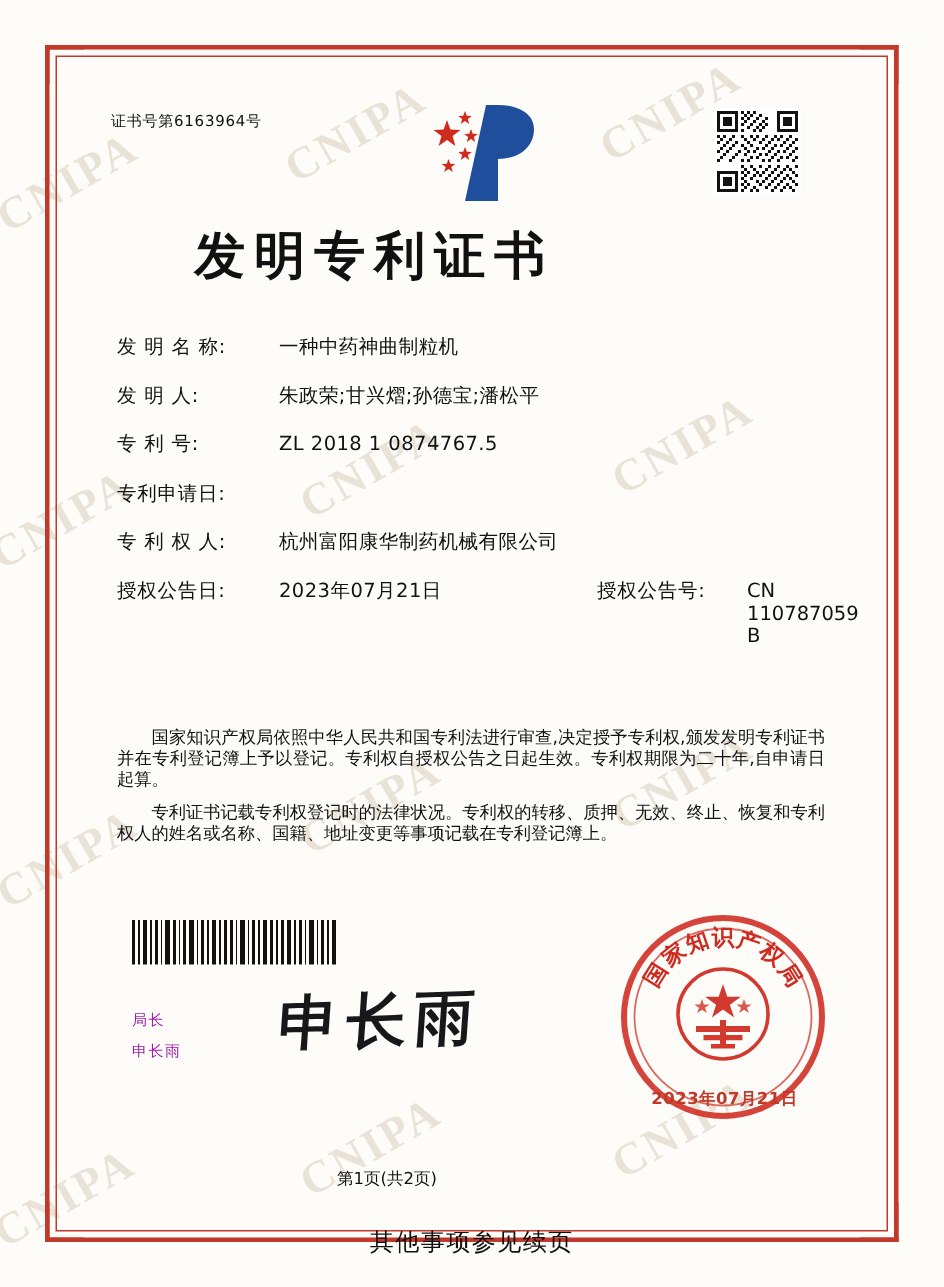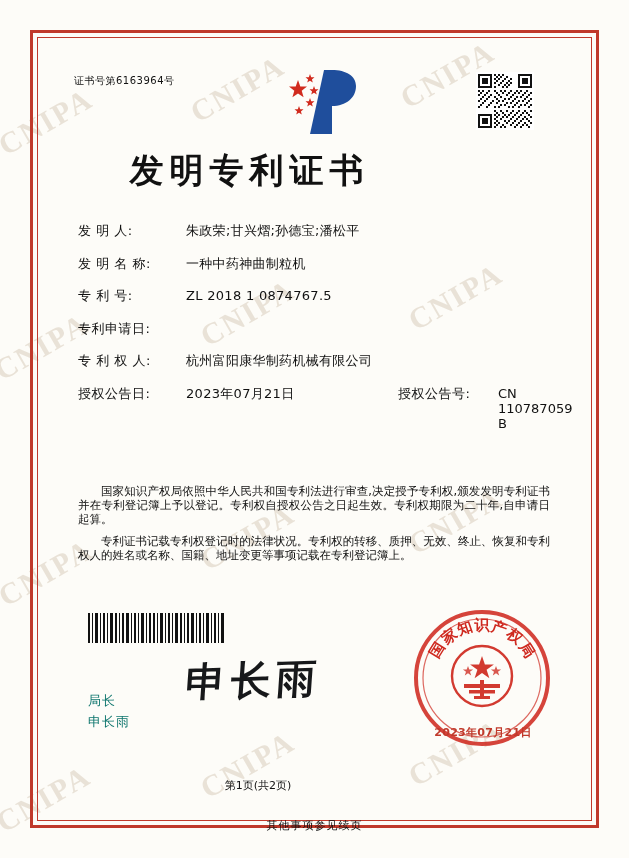--- a/index.html
+++ b/index.html
@@ -160,25 +160,24 @@
   .barcode {
     position: absolute;
     left: 88px; top: 613px;
     width: 138px; height: 30px;
   }
 
   
   .director {
     position: absolute;
     left: 88px; top: 670px;
-    font-size: 13px;
+    font-size: 10px;
     line-height: 21px;
-    color: #0f766e;
+    color: #a21caf;
     letter-spacing: 1px;
-    margin-top: 20px;
   }
 
   
   .signature {
     position: absolute;
     left: 186px; top: 653px;
     font-family: "DejaVu Serif", "Liberation Serif", serif;
     font-size: 40px;
     font-weight: bold;
     color: #17181a;
@@ -210,21 +209,21 @@
     width: 516px;
     text-align: center;
     font-size: 11px;
     color: #111;
   }
   .footnote {
     position: absolute;
     left: 0; top: 818px;
     width: 629px;
     text-align: center;
-    font-size: 11px;
+    font-size: 16px;
     color: #111;
     letter-spacing: 1px;
   }
 </style>
 </head>
 <body>
 
 <div class="page">
 
   <div class="watermark" style="left:-6px; top:105px;">CNIPA</div>
@@ -442,27 +441,27 @@
           <rect x="25" y="26" width="1" height="1"></rect>
       </g>
     </svg>
   </div>
 
   <div class="title">发明专利证书</div>
 
   <div class="fields">
 
     <div class="field-row">
+      <div class="field-label">发 明 名 称:</div>
+      <div class="field-value">一种中药神曲制粒机</div>
+    </div>
+
+    <div class="field-row">
       <div class="field-label">发 明 人:</div>
       <div class="field-value">朱政荣;甘兴熠;孙德宝;潘松平</div>
-    </div>
-
-    <div class="field-row">
-      <div class="field-label">发 明 名 称:</div>
-      <div class="field-value">一种中药神曲制粒机</div>
     </div>
 
     <div class="field-row">
       <div class="field-label">专 利 号:</div>
       <div class="field-value">ZL 2018 1 0874767.5</div>
     </div>
 
     <div class="field-row">
       <div class="field-label">专利申请日:</div>
     </div>

